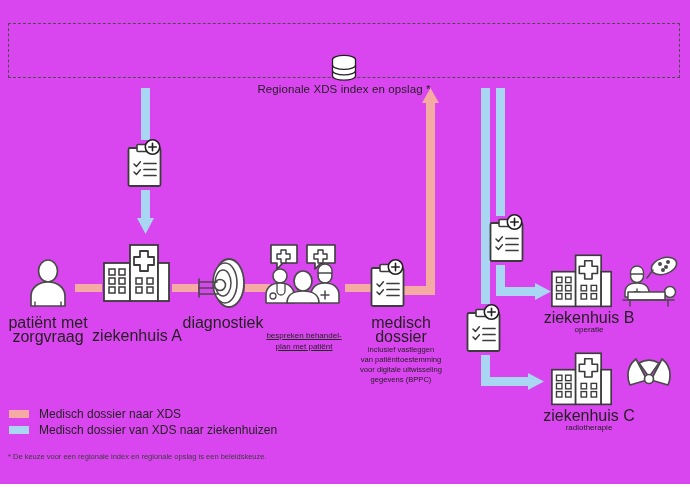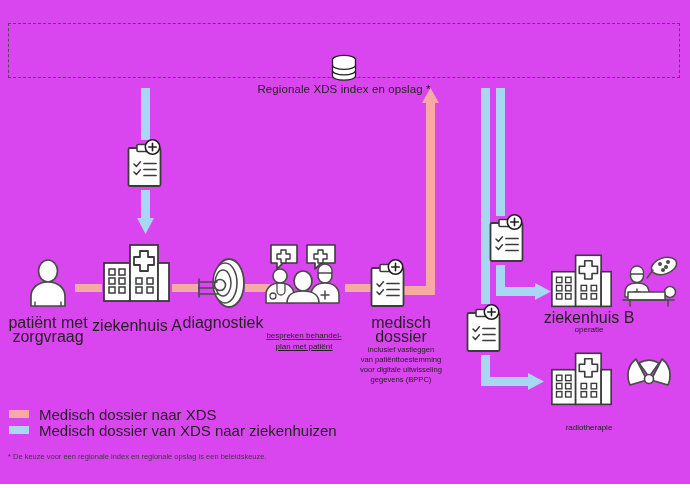--- a/index.html
+++ b/index.html
@@ -77,21 +77,21 @@
     align-items: center;
     height: 16px;
   }
   .legend-swatch {
     width: 20px;
     height: 8px;
     margin-right: 10px;
     flex: 0 0 auto;
   }
   .legend-text {
-    font-size: 15px;
+    font-size: 12px;
     color: #231f20;
     white-space: nowrap;
   }
   #footnote {
     left: 8px;
     top: 452px;
     font-size: 7.5px;
     color: #3c3c3c;
     white-space: nowrap;
   }
@@ -215,21 +215,21 @@
           <rect x="16" y="38" width="6" height="6"></rect>
         <rect x="6" y="47" width="6" height="6"></rect>
           <rect x="16" y="47" width="6" height="6"></rect>
         <rect x="33" y="38" width="6" height="6"></rect>
           <rect x="44" y="38" width="6" height="6"></rect>
         <rect x="33" y="47" width="6" height="6"></rect>
           <rect x="44" y="47" width="6" height="6"></rect>
       </g>
     </svg>
   </div>
-  <div class="abs node-label" style="left:88px; top:319px; width:98px;">
+  <div class="abs node-label" style="left:88px; top:329px; width:98px;">
     <div>ziekenhuis A</div>
   </div>
 
   <div class="abs" style="left:199px; top:257px;">
     <svg width="48" height="52" viewBox="0 0 48 52">
       <ellipse cx="30" cy="26" rx="15" ry="24" fill="#fff" stroke="#4a4a4a" stroke-width="1.8"></ellipse>
       <ellipse cx="26" cy="26" rx="12" ry="20" fill="#fff" stroke="#4a4a4a" stroke-width="1.6"></ellipse>
       <ellipse cx="24" cy="26" rx="8" ry="13" fill="#fff" stroke="#4a4a4a" stroke-width="1.5"></ellipse>
       <circle cx="21" cy="28" r="5.5" fill="#fff" stroke="#4a4a4a" stroke-width="1.6"></circle>
       <path d="M0 25 H18 M0 31 H16 M0 37 H19" stroke="#4a4a4a" stroke-width="1.6" stroke-linecap="round"></path>
@@ -358,20 +358,23 @@
     </svg>
   </div>
   <div class="abs" style="left:625px; top:355px;">
     <svg width="48" height="48" viewBox="0 0 48 48">
       <path d="M24 22 L14 8 a20 20 0 0 1 20 0 z" fill="#fff" stroke="#4a4a4a" stroke-width="1.7" stroke-linejoin="round"></path>
       <path d="M22 25 L5 30 a20 20 0 0 1 -2 -10 a20 20 0 0 1 8 -16 z" fill="#fff" stroke="#4a4a4a" stroke-width="1.7" stroke-linejoin="round"></path>
       <path d="M26 25 L43 30 a20 20 0 0 0 2 -10 a20 20 0 0 0 -8 -16 z" fill="#fff" stroke="#4a4a4a" stroke-width="1.7" stroke-linejoin="round"></path>
       <circle cx="24" cy="24" r="4.5" fill="#fff" stroke="#4a4a4a" stroke-width="1.7"></circle>
     </svg>
   </div>
+  <div class="abs node-label" style="left:534px; top:409px; width:110px;">
+    <div>ziekenhuis C</div>
+  </div>
   <div class="abs node-sub" style="left:534px; top:423px; width:110px;">
     <div>radiotherapie</div>
   </div>
 
   <div class="abs" style="left:9px; top:406px;">
     <div class="legend-row">
       <div class="legend-swatch" style="background:#f5aaa4;"></div>
       <div class="legend-text">Medisch dossier naar XDS</div>
     </div>
     <div class="legend-row">

